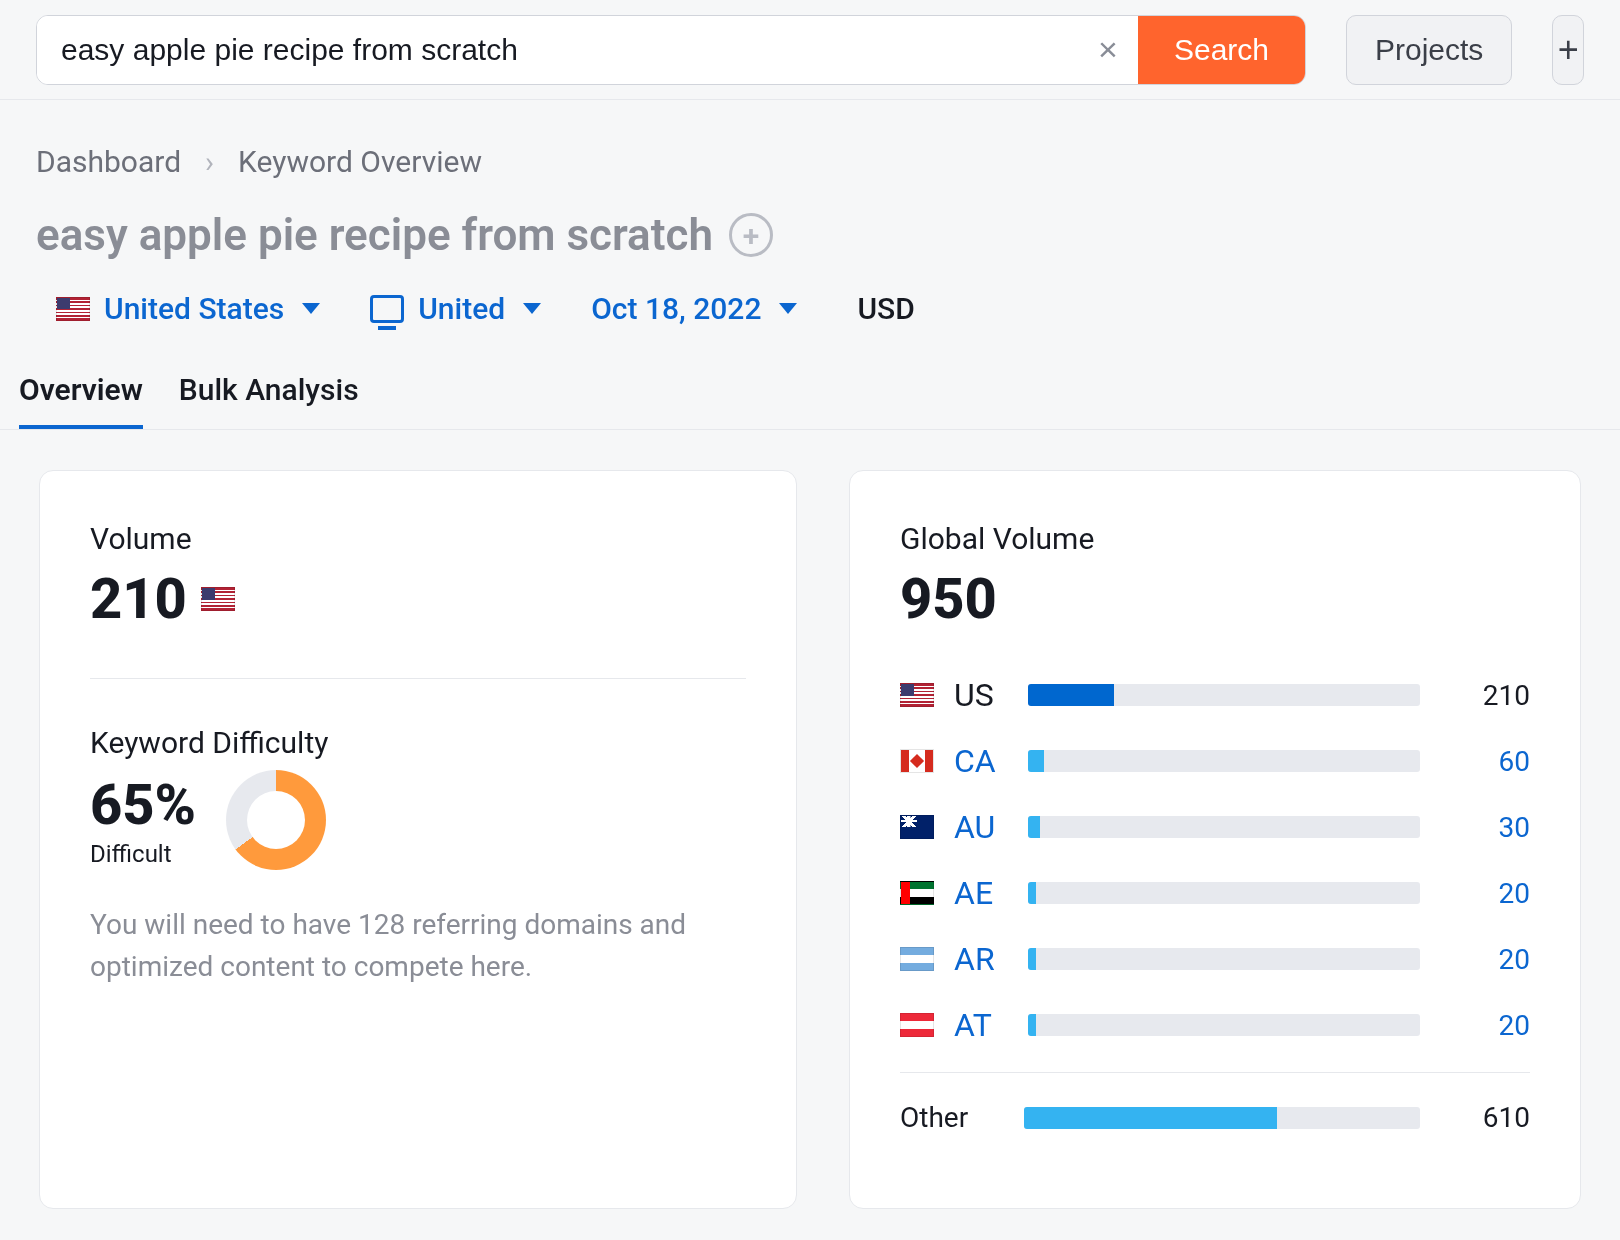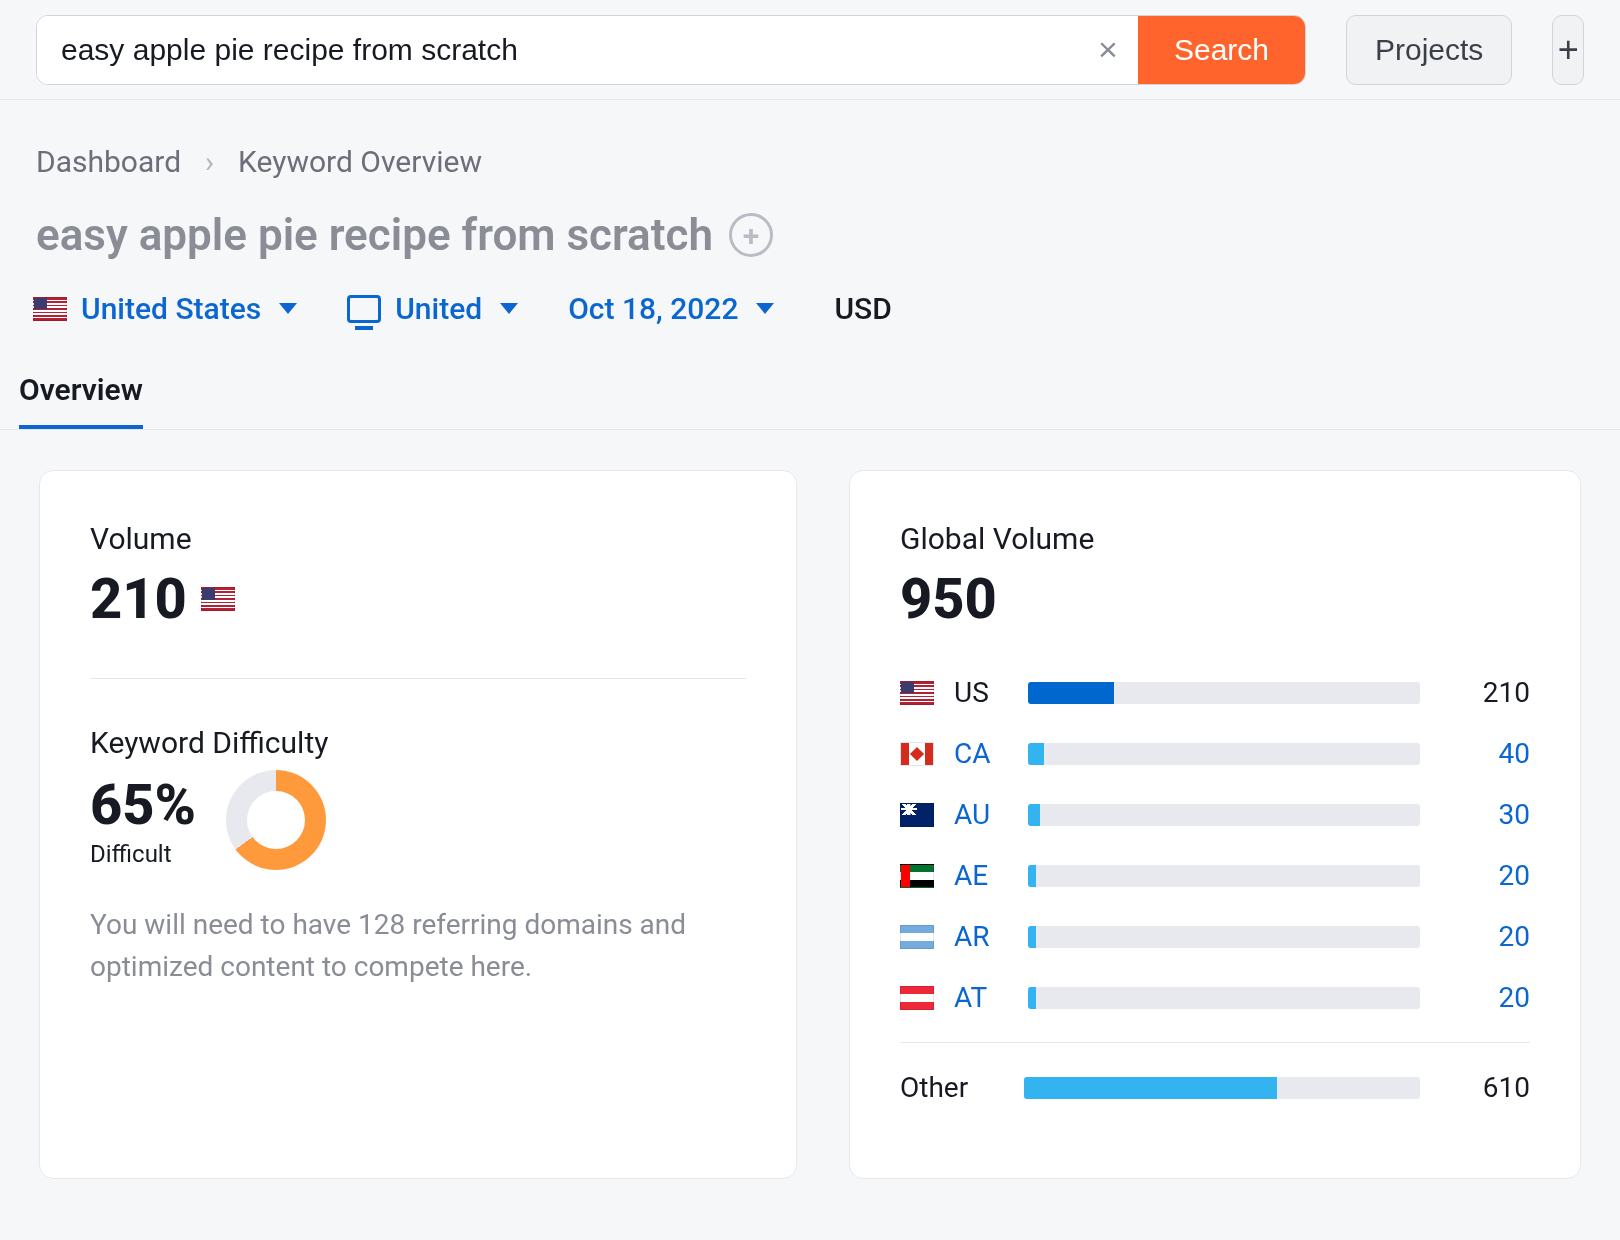--- a/index.html
+++ b/index.html
@@ -99,21 +99,21 @@
   }
   .circled-plus {
     width:44px;height:44px;border:3px solid #b9bcc4;border-radius:50%;
     display:flex;align-items:center;justify-content:center;
     color:#b9bcc4;font-size:30px;font-weight:600;
     cursor:pointer;
   }
   
   .filters {
     display:flex;align-items:center;gap:50px;
-    padding:0 33px 46px;
+    padding:0 56px 46px;
     font-size:30px;
   }
   .fsel {
     display:flex;align-items:center;gap:14px;
     color:#0b66d0;
     cursor:pointer;
     font-weight:500;
   }
   .fsel .chev-down {
     width:0;height:0;border-left:9px solid transparent;border-right:9px solid transparent;border-top:11px solid #0b66d0;
@@ -173,21 +173,21 @@
   .donut{
     width:100px;height:100px;border-radius:50%;
     background:conic-gradient(#ff9a3c 0 65%,#e7e9ee 65% 100%);
     display:flex;align-items:center;justify-content:center;
   }
   .donut::after{content:"";width:58px;height:58px;border-radius:50%;background:#fff;}
   .kd-note{color:#8a8d96;font-size:28px;line-height:1.5;margin-top:34px;max-width:620px;}
   
   .gv-list{margin-top:30px;}
   .gv-row{display:flex;align-items:center;gap:20px;padding:14px 0;}
-  .gv-code{width:54px;font-size:28px;color:#0b66d0;}
+  .gv-code{width:54px;font-size:32px;color:#0b66d0;}
   .gv-code.dark{color:#171a22;}
   .gv-row .flag-us,.gv-row .flag-ca,.gv-row .flag-au,.gv-row .flag-ae,.gv-row .flag-ar,.gv-row .flag-at{flex:0 0 34px;}
   .gv-bar{flex:1;height:22px;background:#e7e9ee;border-radius:3px;position:relative;overflow:hidden;}
   .gv-fill{height:100%;background:#34b3f1;}
   .gv-fill.us{background:#0067cf;}
   .gv-val{width:90px;text-align:right;font-size:28px;}
   .gv-val.blue{color:#0b66d0;}
   .gv-divider{height:1px;background:#e6e8ec;margin:14px 0;}
   .gv-other-label{width:104px;font-size:28px;}
 </style>
@@ -234,20 +234,21 @@
   </div>
   <div class="fsel">
     <span>Oct 18, 2022</span>
     <span class="chev-down"></span>
   </div>
   <div class="currency">USD</div>
 </div>
 
 <div class="tabs">
   <div class="tab active">Overview</div>
+  <div class="tab">Bulk Analysis</div>
 </div>
 
 <div class="cards">
 
   <div class="card" style="flex:0 0 758px;">
     <div class="card-label">Volume</div>
     <div class="big-num">
       <span>210</span>
       <span class="flag-us"></span>
     </div>
@@ -280,21 +281,21 @@
           <span class="gv-val">210</span>
         </div>
         <div class="gv-row">
           <span class="flag-ca">
             <span class="leaf"></span>
           </span>
           <span class="gv-code">CA</span>
           <div class="gv-bar">
             <div class="gv-fill" style="width:4%"></div>
           </div>
-          <span class="gv-val blue">40</span>
+          <span class="gv-val blue">60</span>
         </div>
         <div class="gv-row">
           <span class="flag-au"></span>
           <span class="gv-code">AU</span>
           <div class="gv-bar">
             <div class="gv-fill" style="width:3%"></div>
           </div>
           <span class="gv-val blue">30</span>
         </div>
         <div class="gv-row">

